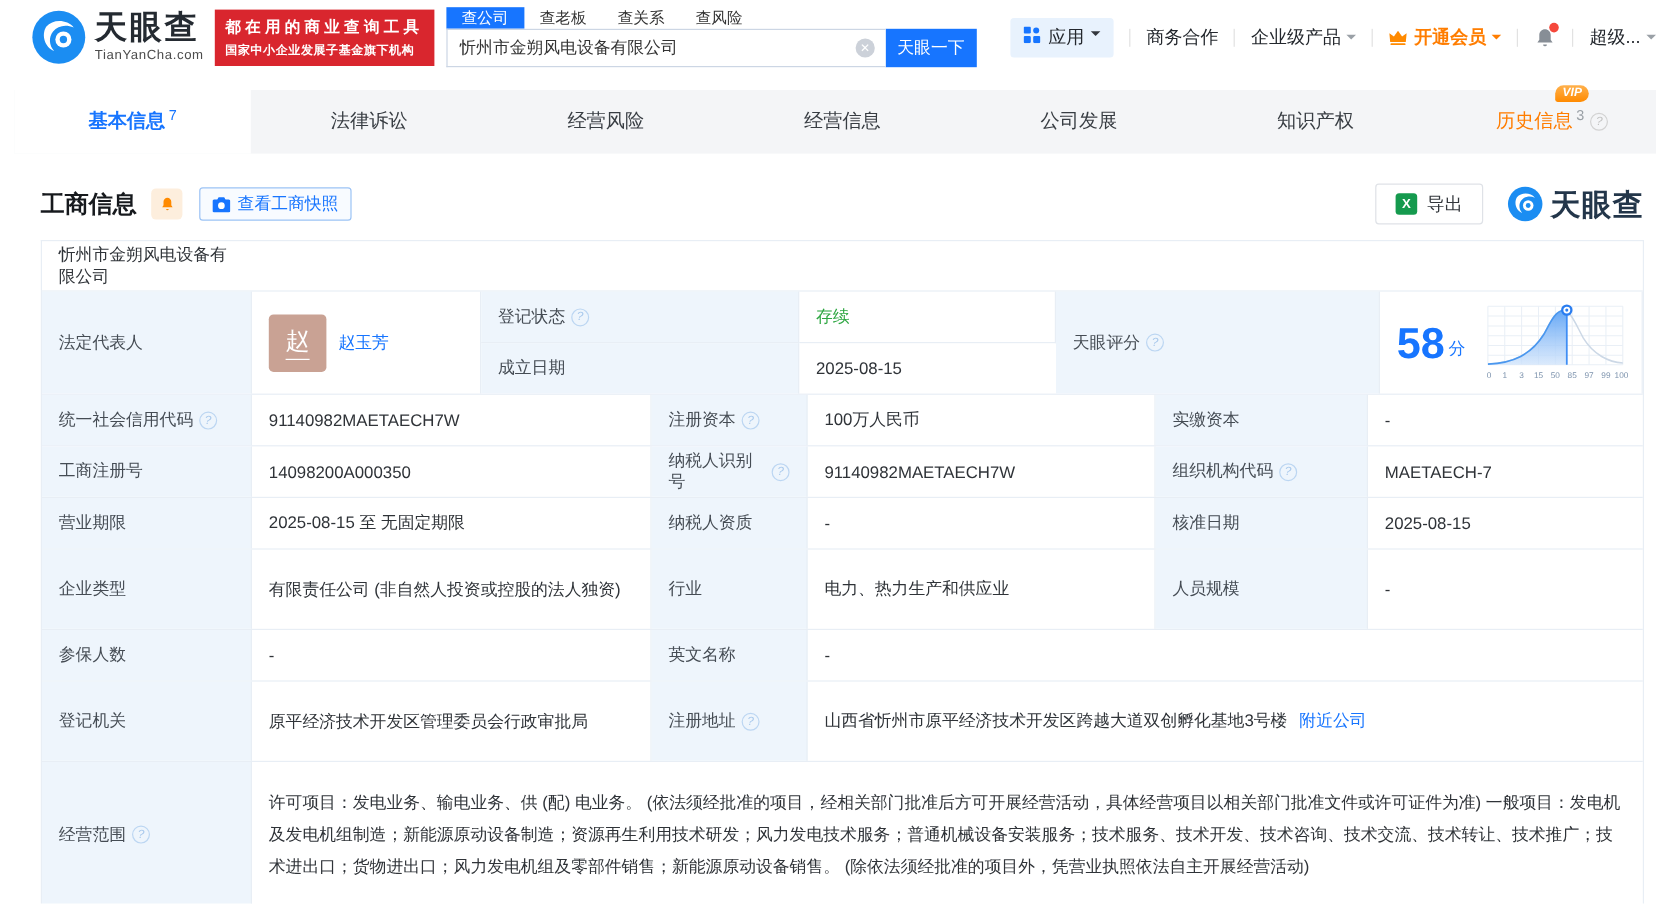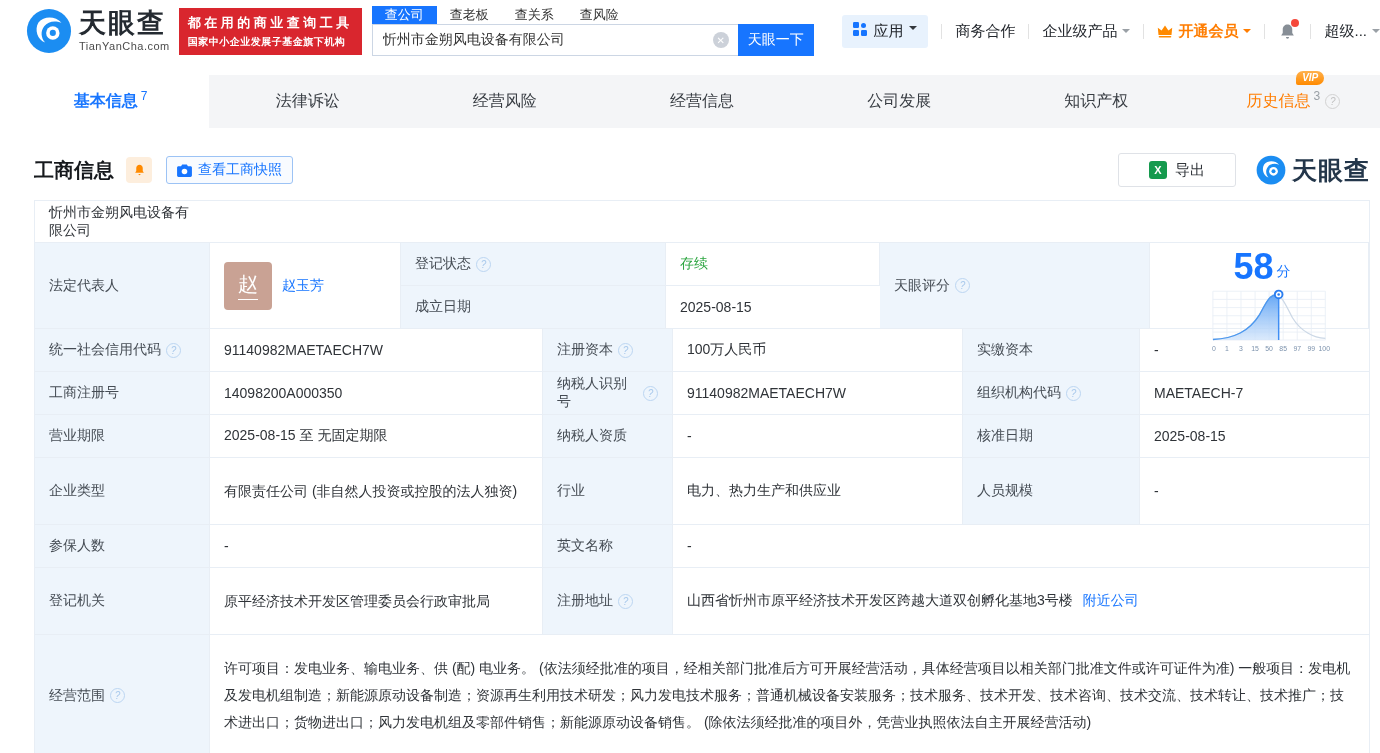--- a/index.html
+++ b/index.html
@@ -58,21 +58,21 @@
   .q::before { content:"?"; }
   .q.gray { border-color:#d2d2d2; color:#c2c2c2; }
 
   
   .section-head { display:flex; align-items:center; margin:24px 22px 0; height:36px; }
   .sec-title { font-size:20px; font-weight:bold; color:#16191d; }
   .bell-chip { width:26px; height:26px; background:#fdeedd; border-radius:4px; display:flex; align-items:center; justify-content:center; margin-left:12px; cursor:pointer; }
   .snap-btn { display:flex; align-items:center; gap:6px; margin-left:14px; height:28px; padding:0 10px;
     border:1px solid #9cc3f5; border-radius:3px; background:#f8fbff; color:#1775ff; font-size:14px; cursor:pointer; }
   .sec-right { margin-left:auto; display:flex; align-items:center; gap:20px; }
-  .export-btn { display:flex; align-items:center; gap:8px; height:34px; padding:0 30px; border:1px solid #dfe2e7;
+  .export-btn { display:flex; align-items:center; gap:8px; height:34px; padding:0 16px; border:1px solid #dfe2e7;
     border-radius:3px; background:#fff; font-size:15px; color:#33373c; cursor:pointer; }
   .xls { width:18px; height:18px; background:#159a4e; border-radius:3px; color:#fff; font-size:11px; font-weight:bold;
     display:inline-flex; align-items:center; justify-content:center; }
   .xls::before { content:"X"; }
   .watermark { display:flex; align-items:center; gap:6px; }
   .wm-text { font-size:25px; font-weight:bold; color:#23364a; letter-spacing:1px; }
 
   
   .biz-table { margin:12px 22px 0; border:1px solid #e8eef5; border-bottom:none; font-size:14px; }
   .trow { display:grid; border-bottom:1px solid #e8eef5; }
@@ -92,21 +92,21 @@
   .link { color:#1775ff; cursor:pointer; }
   .dash { color:#2f3338; }
   .avatar { width:48px; height:48px; border-radius:4px; background:#c9a294; color:#fff; font-size:20px;
     display:flex; align-items:center; justify-content:center; margin-right:10px; cursor:pointer; flex:none; }
   .avatar span { border-bottom:1px solid #fff; padding-bottom:1px; }
   .twoline { line-height:24px; }
   .scope-val { line-height:27px; padding:10px 14px; }
   .addr-link { margin-left:10px; flex:none; }
 
   
-  .score-cell { padding:4px 8px 4px 14px;flex-direction:column; }
+  .score-cell { padding:4px 8px 4px 14px; }
   .score-num { display:flex; align-items:flex-start; color:#1775ff; }
   .score-v { font-size:36px; font-weight:bold; line-height:1.1; }
   .score-u { font-size:14px; margin:16px 0 0 3px; }
   .score-chart { margin-left:10px; flex:none; }
   .tick { font-size:6.5px; fill:#7d93ad; }
 </style>
 </head>
 <body>
 
 <div class="page">

